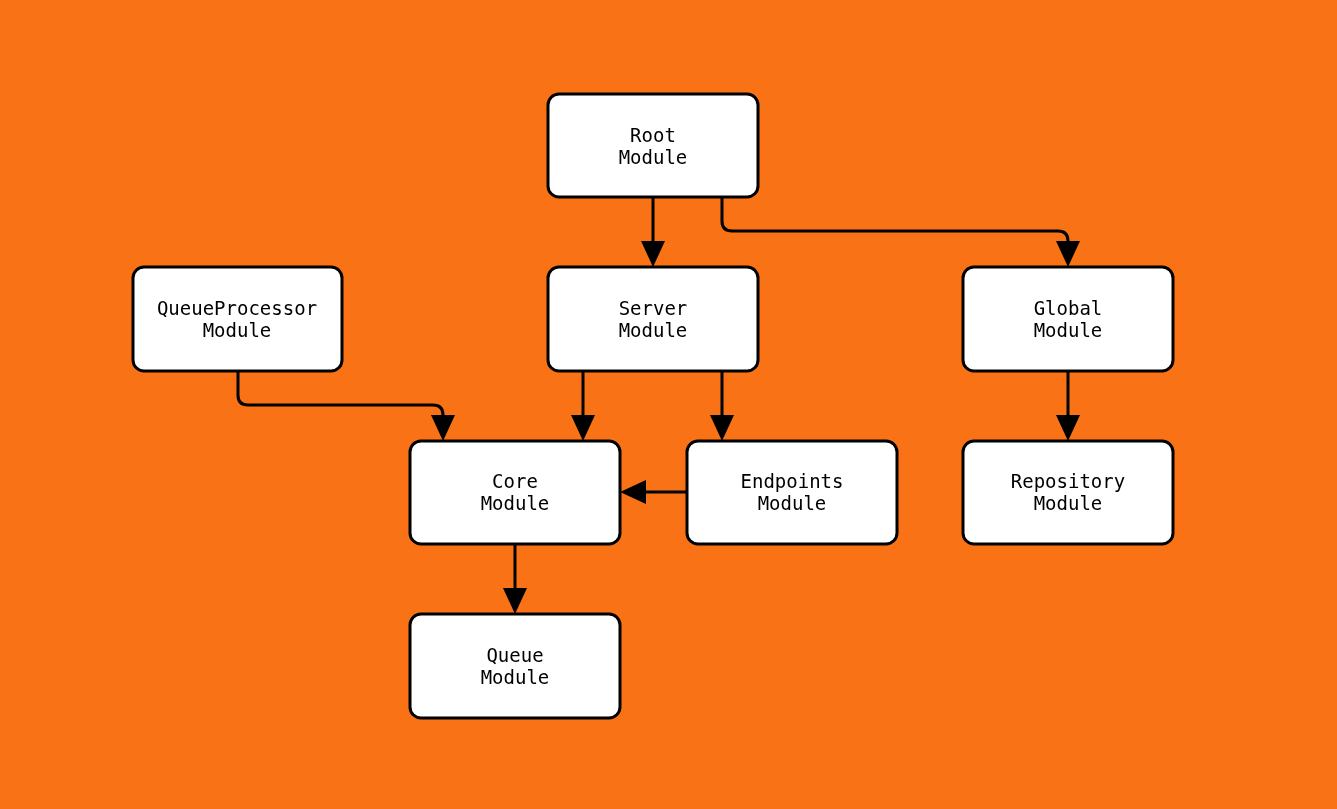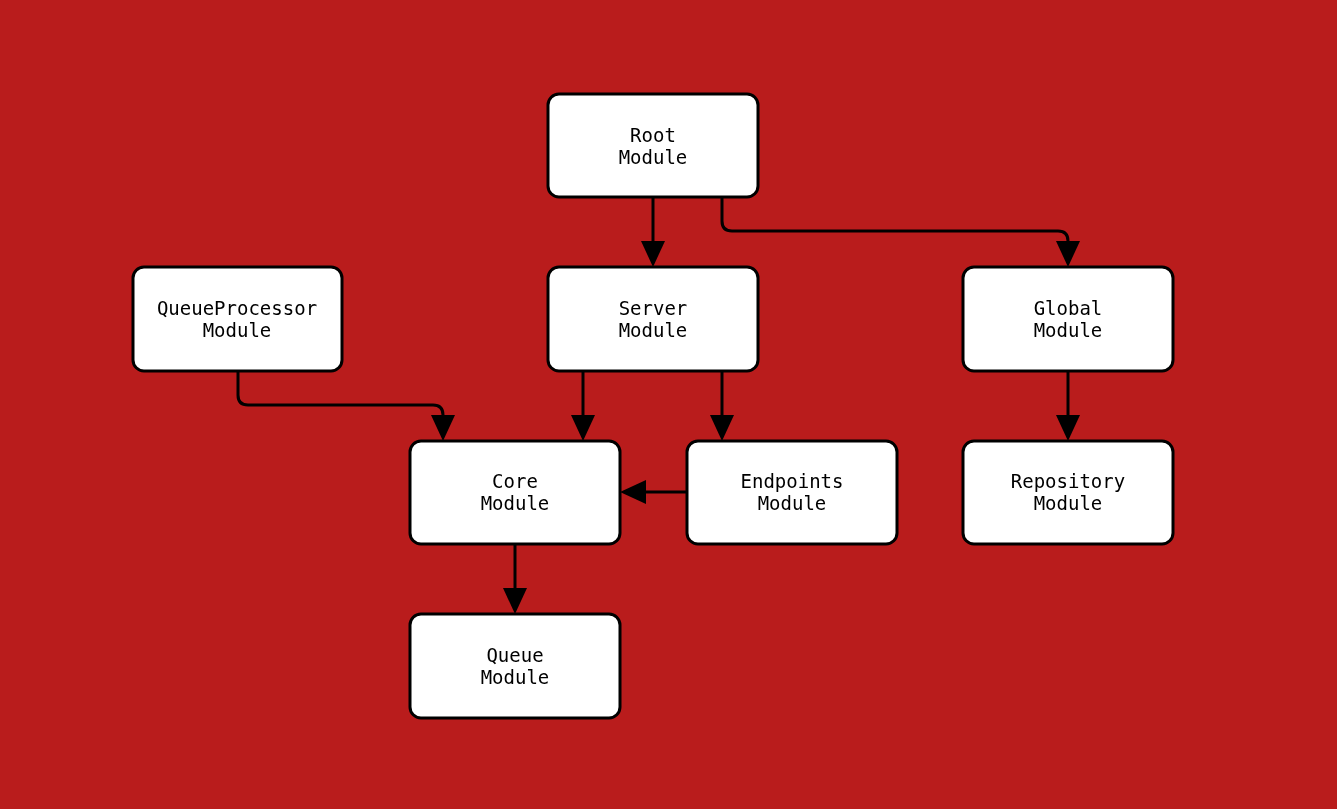--- a/index.html
+++ b/index.html
@@ -11,21 +11,21 @@
   body {
     width: 1337px;
     height: 809px;
     overflow: hidden;
     font-family: "DejaVu Sans Mono", "Liberation Mono", monospace;
   }
   #diagram-canvas {
     position: relative;
     width: 1337px;
     height: 809px;
-    background: #b91c1c;
+    background: #f97316;
   }
   svg.diagram-svg {
     position: absolute;
     top: 0;
     left: 0;
     width: 1337px;
     height: 809px;
     display: block;
   }
   .node-rect {

